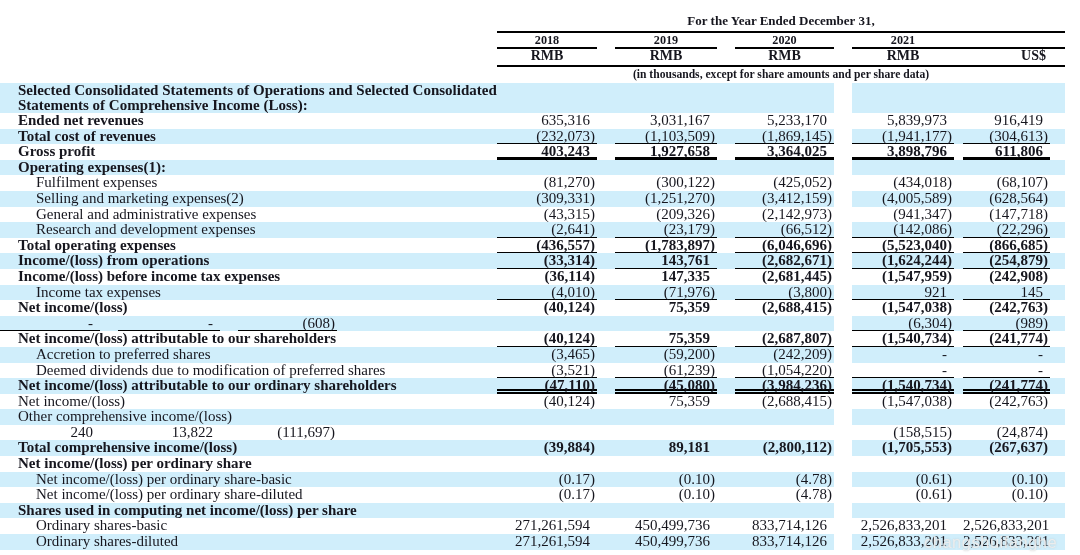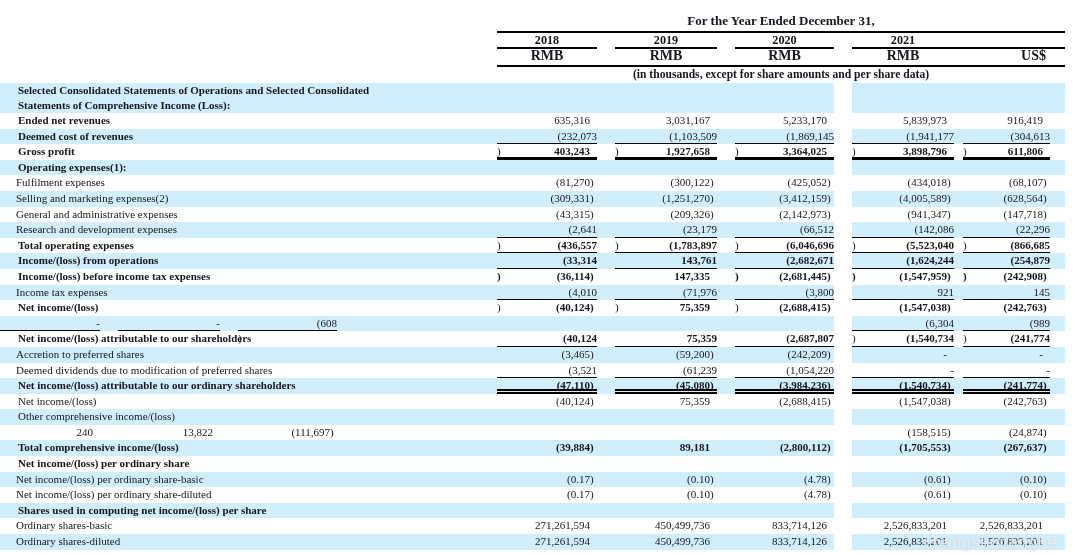--- a/index.html
+++ b/index.html
@@ -27,39 +27,39 @@
   .rmbwrap{margin-left:497px;width:568px;border-bottom:2.5px solid var(--line);
            display:flex;font-weight:bold;font-size:14px;height:16px;line-height:14px;box-sizing:content-box;}
   .rc{text-align:center;}
   .rc1{width:100px}.rc2{width:102px}.rc3{width:99px}.rc4{width:102px}
   .rc5{width:87px;text-align:right;padding-right:4px;box-sizing:border-box;}
   .rpad{width:15px}
   .note{margin-left:497px;width:568px;text-align:center;font-weight:bold;
         font-size:11.6px;height:15px;line-height:15px;}
 
   
-  .tbody{font-size:11px;}
+  .tbody{font-size:15px;}
   .row{display:flex;height:15.6px;line-height:15.6px;}
   .row.tall{height:31px;line-height:15px;padding-top:1px;box-sizing:border-box;}
   .lblock{width:834px;display:flex;flex:none;}
   .gut{width:18px;flex:none;}
   .rblock{width:213px;display:flex;flex:none;}
   .hl .lblock,.hl .rblock{background:var(--hl);}
   .label{flex:1;padding-left:18px;white-space:pre-line;overflow:hidden;box-sizing:border-box;}
-  .label.ind{padding-left:16px;}
+  .label.ind{padding-left:36px;}
   .bold{font-weight:bold;}
   .cell{display:flex;flex:none;box-sizing:border-box;height:100%;}
   .cA{width:100px}.gA{width:18px;flex:none}
   .cB{width:102px}.gB{width:18px;flex:none}
   .cC{width:99px}
   .cD{width:102px}.gD{width:9px;flex:none}
   .cE{width:87px}.rp{width:15px;flex:none}
   .cell .v{flex:1;text-align:right;overflow:visible;}
   .cell .p{width:7px;text-align:left;flex:none;}
-  .u-s{border-bottom:1.5px solid var(--line);flex-direction:column;}
+  .u-s{border-bottom:1.5px solid var(--line);}
   .u-t{border-bottom:3px solid var(--line);}
   .u-d{border-bottom:5px double var(--line);}
 
   
   .watermark{position:absolute;left:924px;top:533px;
              font-family:"Liberation Sans","DejaVu Sans",sans-serif;
              font-size:16.5px;letter-spacing:0.5px;color:rgba(238,238,238,0.92);
              text-shadow:0 0 2px rgba(170,170,170,0.45);pointer-events:none;}
 </style>
 </head>
@@ -135,21 +135,21 @@
           <div class="gD"></div>
           <div class="cell cE">
             <span class="v">916,419</span>
             <span class="p"></span>
           </div>
           <div class="rp"></div>
         </div>
       </div>
       <div class="row hl">
         <div class="lblock">
-          <div class="label bold">Deemed cost of revenues</div>
+          <div class="label bold">Total cost of revenues</div>
           <div class="cell cA u-s">
             <span class="v">(232,073</span>
             <span class="p">)</span>
           </div>
           <div class="gA"></div>
           <div class="cell cB u-s">
             <span class="v">(1,103,509</span>
             <span class="p">)</span>
           </div>
           <div class="gB"></div>

